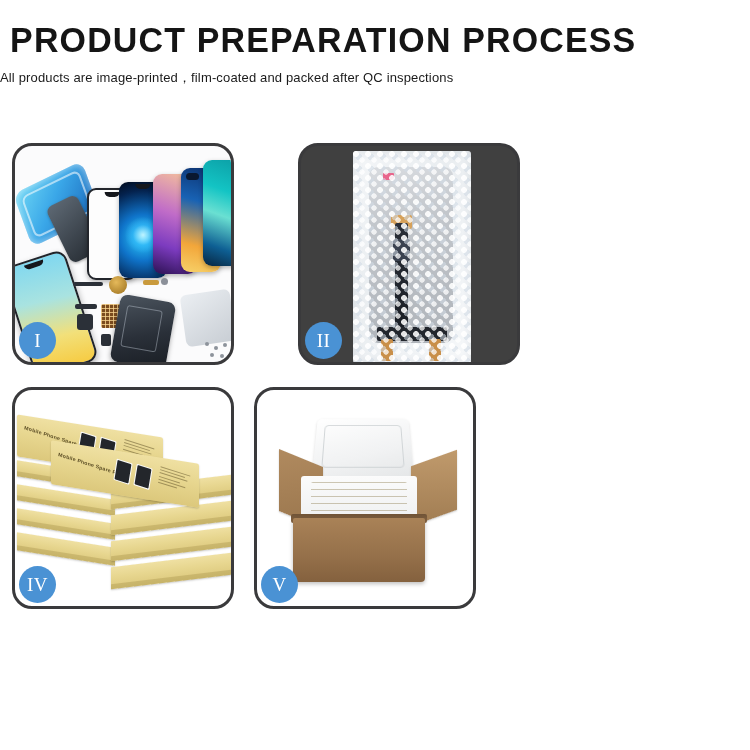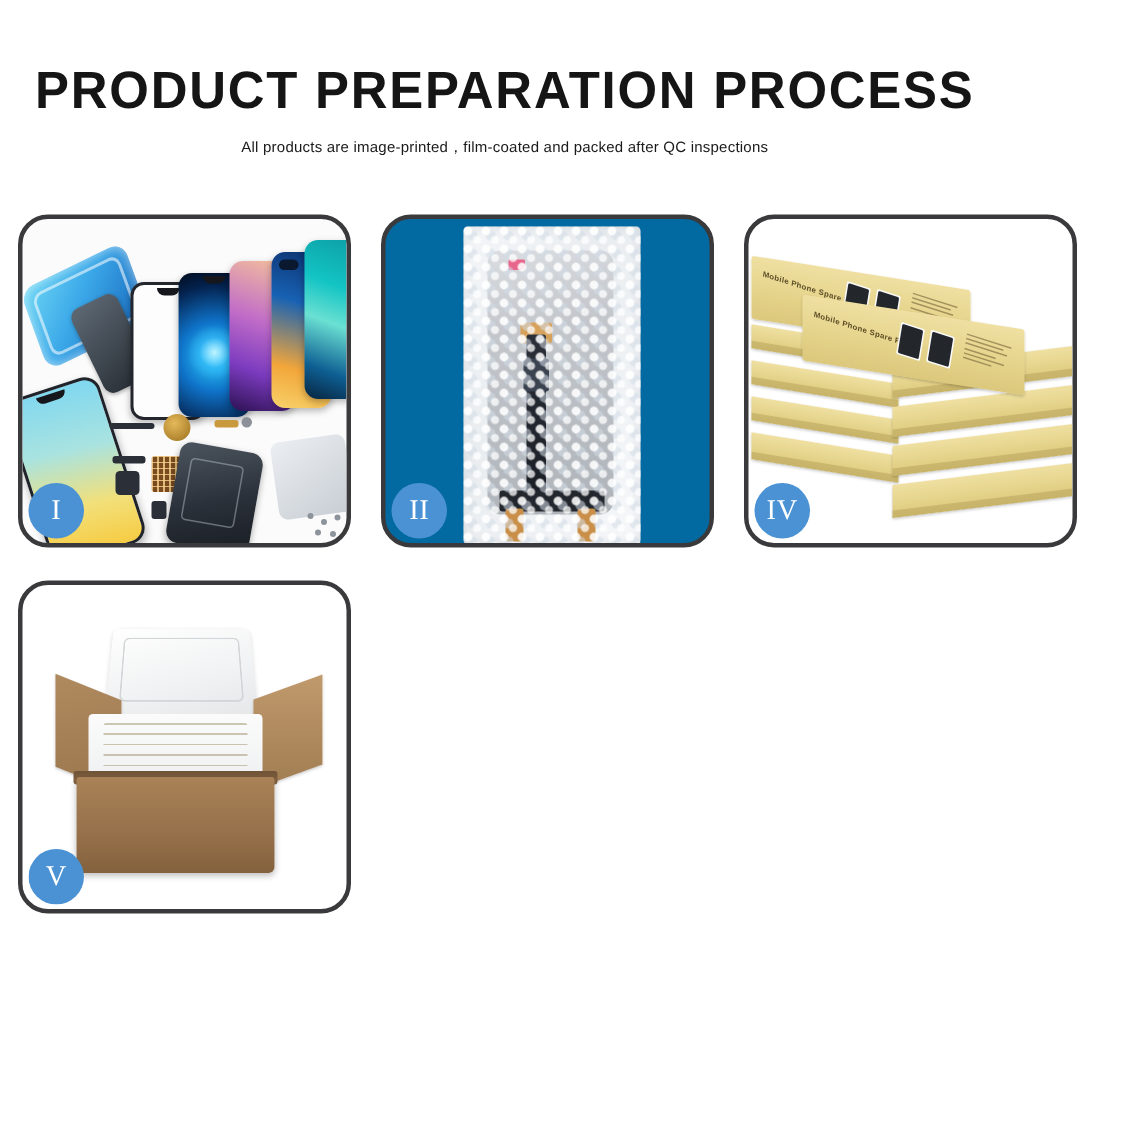--- a/index.html
+++ b/index.html
@@ -12,34 +12,33 @@
     height: 750px;
     font-family: "Liberation Sans", sans-serif;
     color: #111111;
     overflow: hidden;
     position: relative;
   }
 
   
   .header {
     width: 673px;
-    padding-top: 40px;
-    text-align: center;
+    padding-top: 19px;
   }
   .title {
     font-size: 35px;
     font-weight: bold;
     letter-spacing: 1.2px;
     line-height: 42px;
     color: #151515;
     white-space: nowrap;
     transform: scaleX(0.97);
   }
   .subtitle {
-    font-size: 10px;
+    font-size: 13px;
     font-weight: normal;
     letter-spacing: 0.15px;
     line-height: 22px;
     color: #1a1a1a;
     margin-top: 6px;
     white-space: nowrap;
   }
 
   
   .grid {
@@ -183,21 +182,21 @@
   }
   .tweezers{
     position:absolute; left:168px; top:146px; width:50px; height:52px;
     background:linear-gradient(150deg,#e9edf1 0%,#c2c8cf 100%);
     border-radius:6px; transform:rotate(-8deg); opacity:.9;
   }
   .screws{ position:absolute; left:190px; top:196px; width:26px; height:18px; }
   .screws i{ position:absolute; width:4px;height:4px;border-radius:50%;background:#8d939b; }
 
   
-  .p2 { background:#0369a1; }
+  .p2 { background:#404040;margin-left:44px; }
   .bagshape{
     position:absolute; left:52px; top:5px; width:118px; height:212px;
     background:linear-gradient(120deg,#f4f6f8 0%,#e9edf0 40%,#f6f8fa 100%);
     border-radius:3px;
     box-shadow:0 0 8px rgba(160,170,180,.35) inset;
   }
   .screen-in-bag{
     position:absolute; left:16px; top:16px; width:84px; height:176px;
     background:linear-gradient(170deg,#d9dce0 0%,#c3c7cc 30%,#aeb3b9 100%);
     border-radius:9px;

